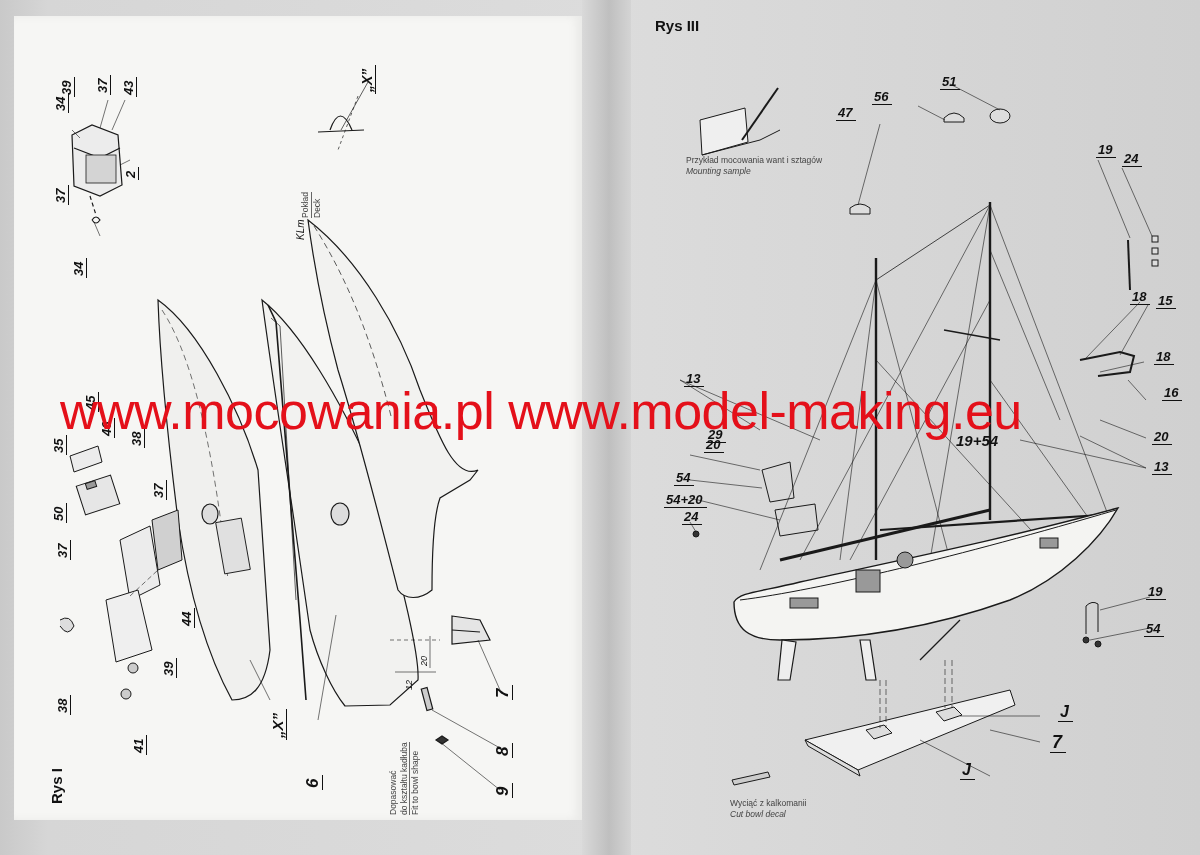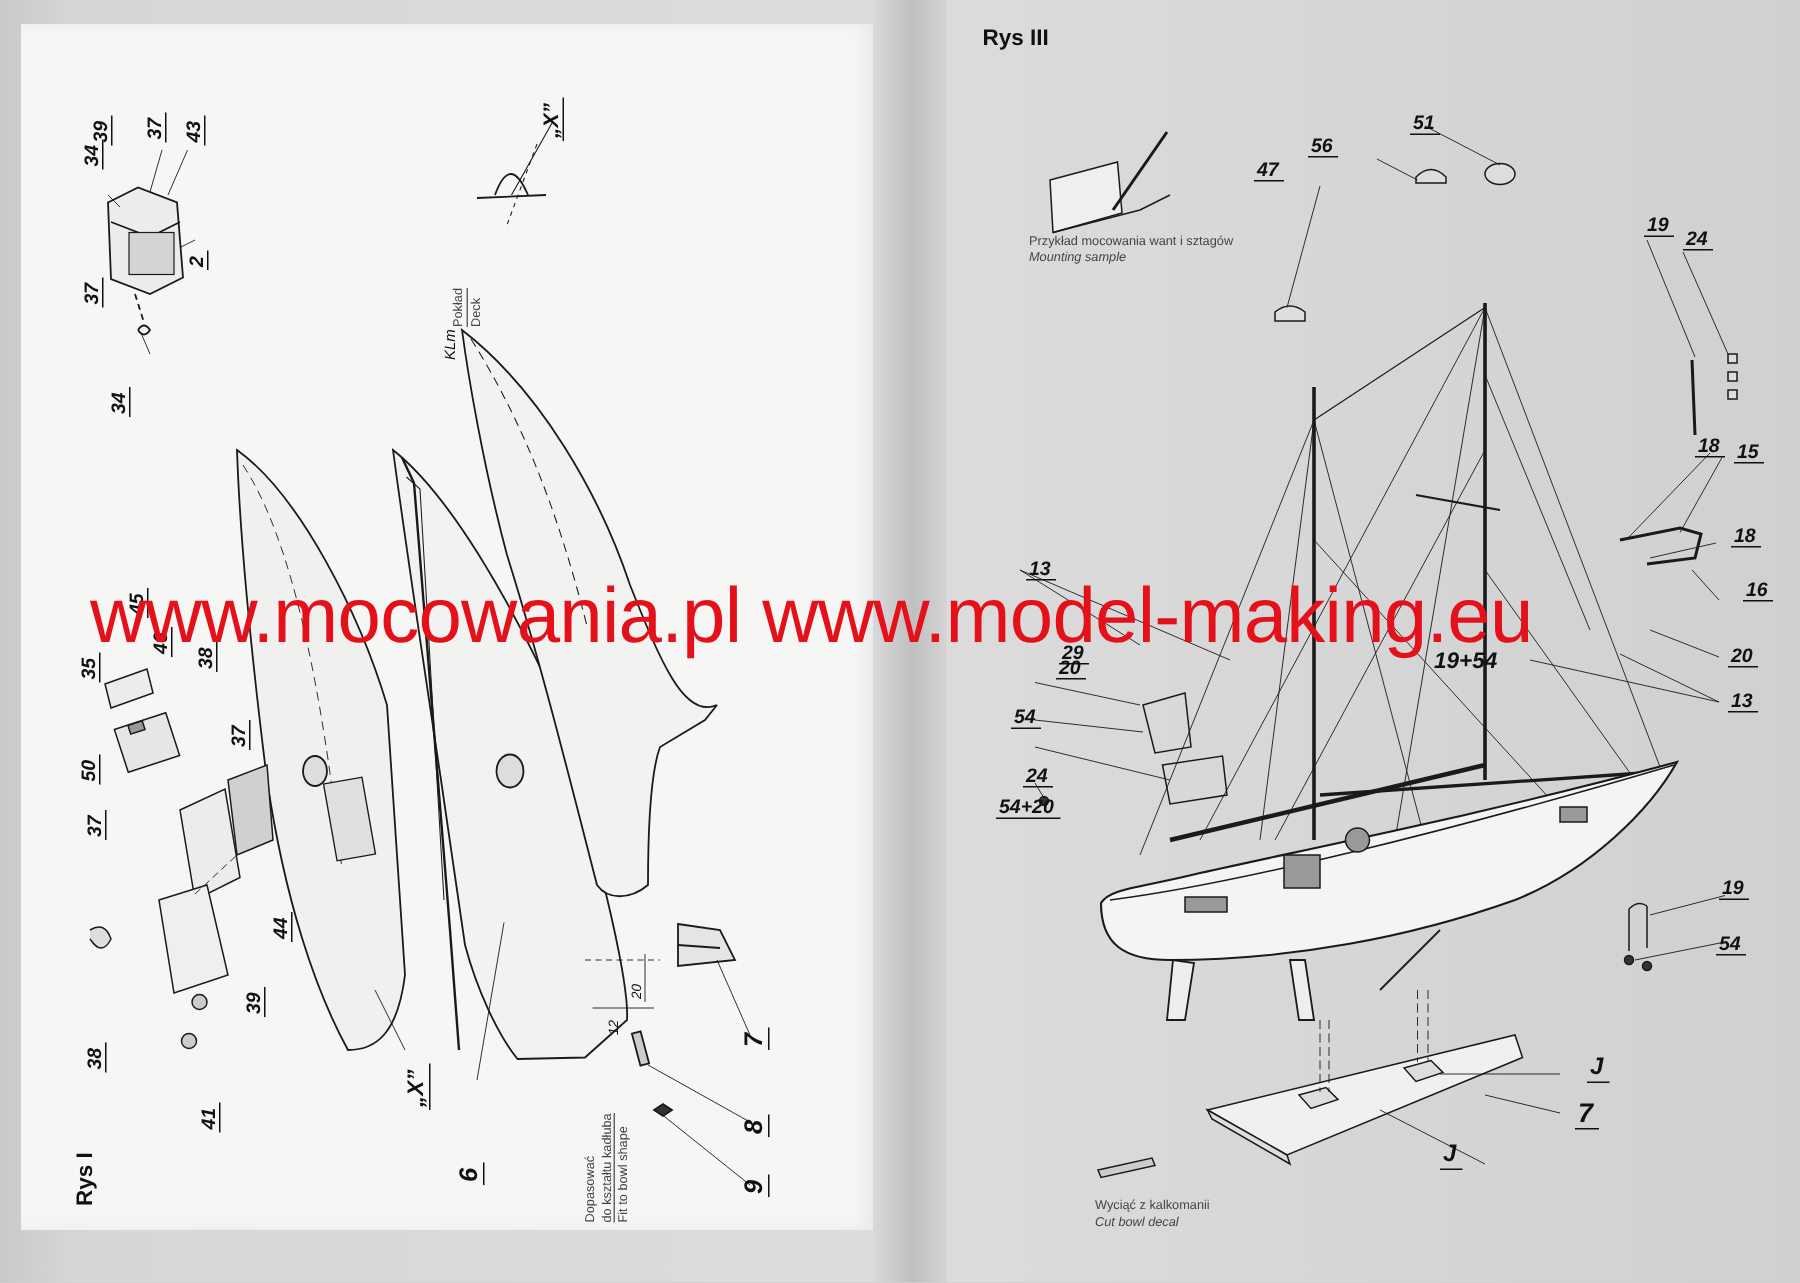--- a/index.html
+++ b/index.html
@@ -245,21 +245,21 @@
 <span class="lbl u" style="left:1130px;top:290px;">18</span>
 <span class="lbl u" style="left:1156px;top:294px;">15</span>
 <span class="lbl u" style="left:1154px;top:350px;">18</span>
 <span class="lbl u" style="left:1162px;top:386px;">16</span>
 <span class="lbl u" style="left:1152px;top:430px;">20</span>
 <span class="lbl u" style="left:684px;top:372px;">13</span>
 <span class="lbl u" style="left:1152px;top:460px;">13</span>
 <span class="lbl u" style="left:706px;top:404px;margin-top:24px;">29</span>
 <span class="lbl u" style="left:704px;top:438px;">20</span>
 <span class="lbl u" style="left:674px;top:471px;">54</span>
-<span class="lbl u" style="left:664px;top:493px;margin-top:38px;">54+20</span>
+<span class="lbl u" style="left:664px;top:493px;">54+20</span>
 <span class="lbl u" style="left:682px;top:510px;">24</span>
 <span class="lbl" style="left:956px;top:433px;font-size:15px;">19+54</span>
 <span class="lbl u" style="left:1146px;top:585px;">19</span>
 <span class="lbl u" style="left:1144px;top:622px;">54</span>
 <span class="lbl u" style="left:1058px;top:704px;font-size:16px;">J</span>
 <span class="lbl u" style="left:1050px;top:733px;font-size:18px;">7</span>
 <span class="lbl u" style="left:960px;top:762px;font-size:16px;">J</span>
 
 <div class="watermark">www.mocowania.pl www.model-making.eu</div>
 

